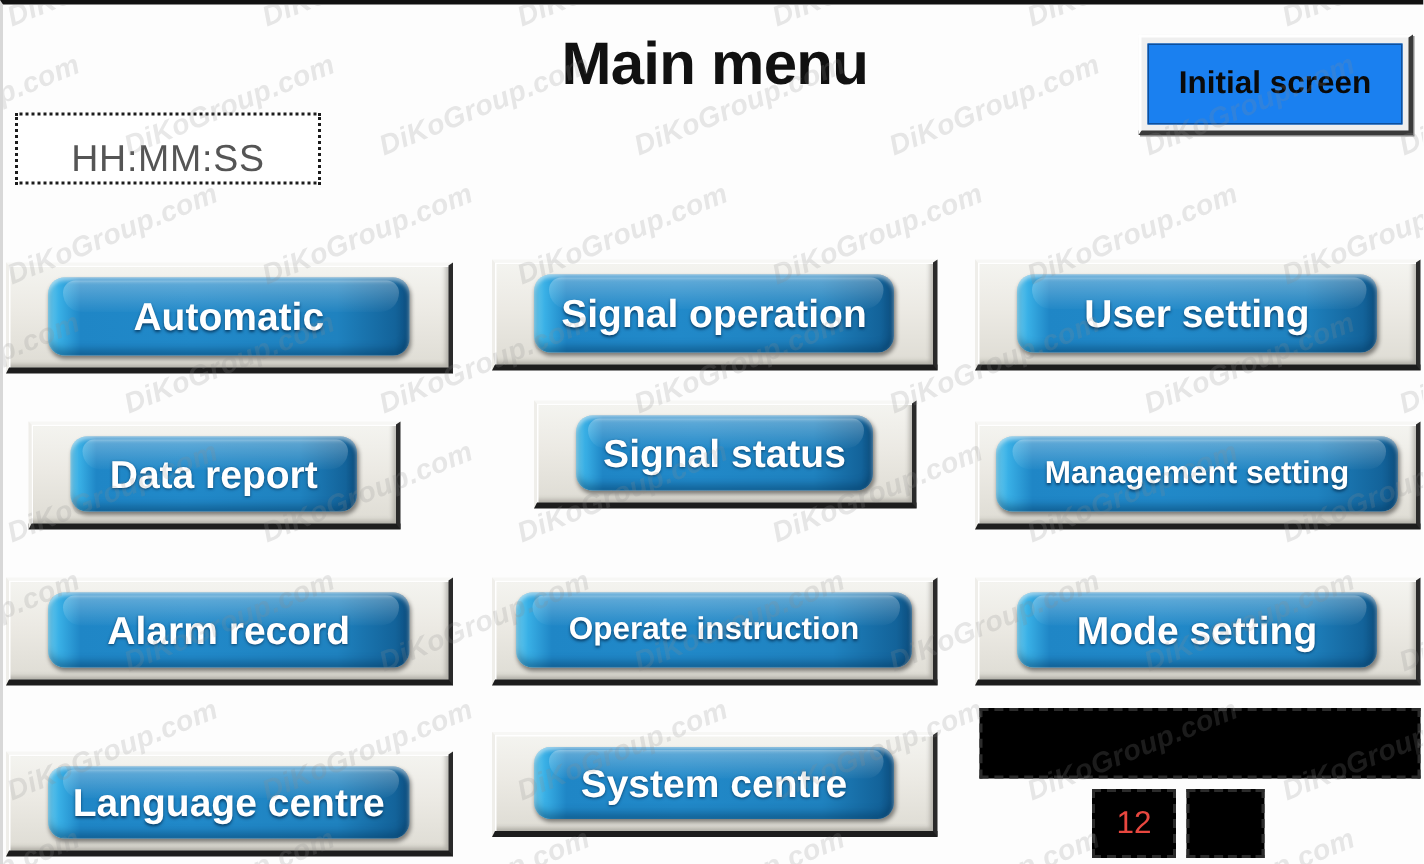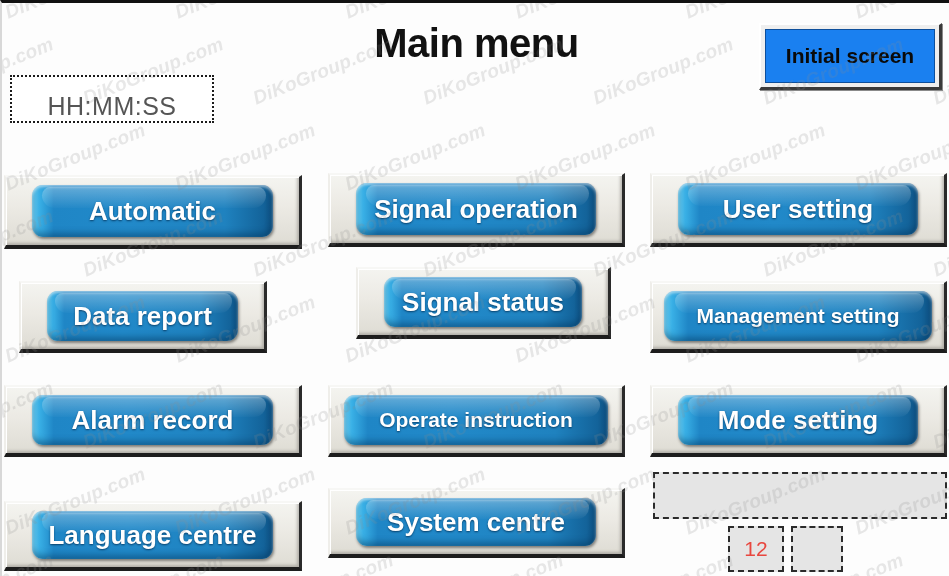--- a/index.html
+++ b/index.html
@@ -165,21 +165,21 @@
     white-space: nowrap;
     text-shadow: 0 1px 2px rgba(0,40,75,0.75);
   }
   .btn-frame.wide .pill .label { font-size: 21px; }
 
   
   .dashed-box {
     position: absolute;
     z-index: 12;
     border: 2px dashed #2b2b2b;
-    background: #e5e5e5;
+    background: #000000;
     box-sizing: border-box;
     display: flex;
     align-items: center;
     justify-content: center;
   }
   .dashed-box .value {
     font-size: 21px;
     color: #e8473f;
   }
 </style>

